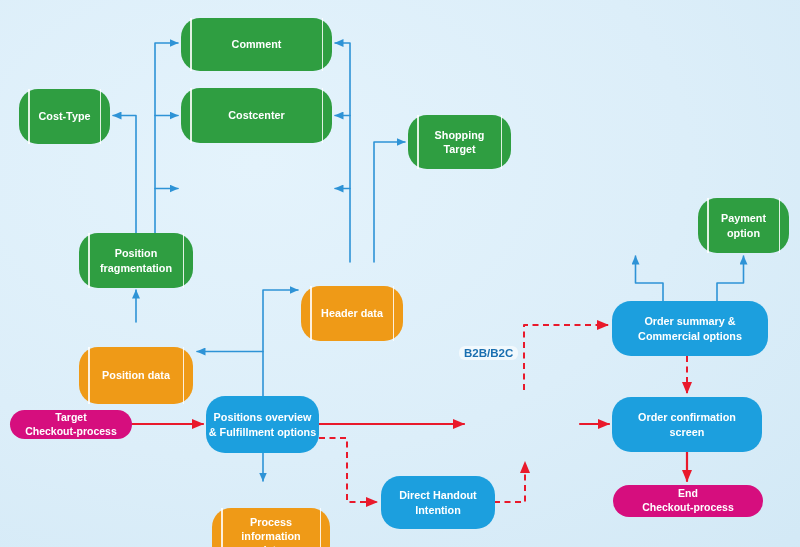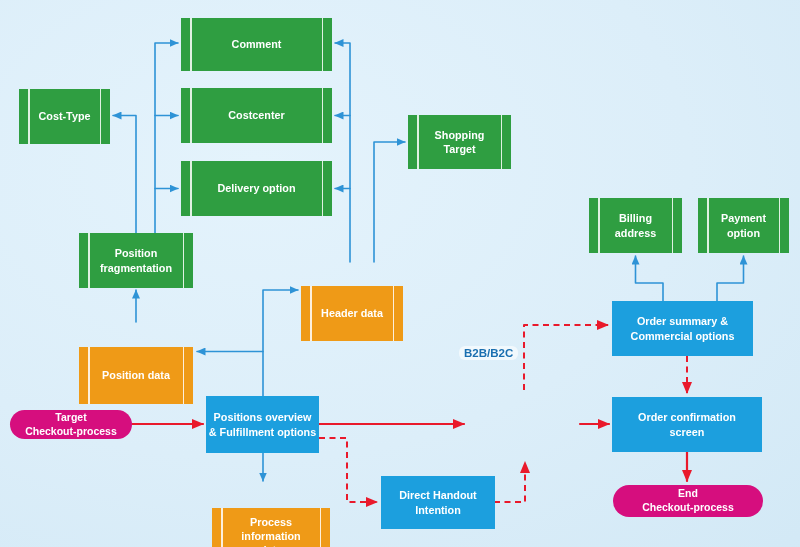--- a/index.html
+++ b/index.html
@@ -6,20 +6,21 @@
   .canvas {
     position:relative; width:800px; height:547px; overflow:hidden;
     background: radial-gradient(120% 120% at 32% 30%, #e4f3fc 0%, #dceef9 45%, #d3e9f6 80%, #cfe5f3 100%);
     font-family:"Liberation Sans", sans-serif;
   }
   svg.wires { position:absolute; left:0; top:0; width:800px; height:547px; }
   .node {
     position:absolute; display:flex; flex-direction:column; align-items:center; justify-content:center;
     text-align:center; color:#fff; font-weight:bold; font-size:10.8px; line-height:1.3;
     box-sizing:border-box;
+    border-radius:19px;
   }
   .node .ln { display:block; }
   .pp::before, .pp::after {
     content:""; position:absolute; top:0; bottom:0; width:1.5px;
     background:rgba(255,255,255,0.85);
   }
   .pp::before { left:9px; }
   .pp::after  { right:9px; }
   .green  { background:#2f9e41; }
   .orange { background:#ef9a17;margin-top:24px; }
@@ -83,42 +84,35 @@
   </svg>
 
   <div class="node green pp" style="left:181px;top:18px;width:151px;height:53px">
     <span class="ln">Comment</span>
   </div>
 
   <div class="node green pp" style="left:181px;top:88px;width:151px;height:55px">
     <span class="ln">Costcenter</span>
   </div>
 
-  <div class="node green pp" style="left:181px;top:161px;width:151px;height:55px">
-    <span class="ln">Delivery option</span>
-  </div>
 
   <div class="node green pp" style="left:19px;top:89px;width:91px;height:55px">
     <span class="ln">Cost-Type</span>
   </div>
 
   <div class="node green pp" style="left:79px;top:233px;width:114px;height:55px">
     <span class="ln">Position</span>
     <span class="ln">fragmentation</span>
   </div>
 
   <div class="node green pp" style="left:408px;top:115px;width:103px;height:54px">
     <span class="ln">Shopping</span>
     <span class="ln">Target</span>
   </div>
 
-  <div class="node green pp" style="left:589px;top:198px;width:93px;height:55px">
-    <span class="ln">Billing</span>
-    <span class="ln">address</span>
-  </div>
 
   <div class="node green pp" style="left:698px;top:198px;width:91px;height:55px">
     <span class="ln">Payment</span>
     <span class="ln">option</span>
   </div>
 
   <div class="node orange pp" style="left:79px;top:323px;width:114px;height:57px">
     <span class="ln">Position data</span>
   </div>
 
@@ -135,21 +129,21 @@
   <div class="node blue" style="left:206px;top:396px;width:113px;height:57px">
     <span class="ln">Positions overview</span>
     <span class="ln">&amp; Fulfillment options</span>
   </div>
 
   <div class="node blue" style="left:381px;top:476px;width:114px;height:53px">
     <span class="ln">Direct Handout</span>
     <span class="ln">Intention</span>
   </div>
 
-  <div class="node blue" style="left:612px;top:301px;width:141px;height:55px">
+  <div class="node blue" style="left:612px;top:301px;width:156px;height:55px">
     <span class="ln">Order summary &amp;</span>
     <span class="ln">Commercial options</span>
   </div>
 
   <div class="node blue" style="left:612px;top:397px;width:150px;height:55px">
     <span class="ln">Order confirmation</span>
     <span class="ln">screen</span>
   </div>
 
   <div class="node pink" style="left:10px;top:410px;width:122px;height:29px">

